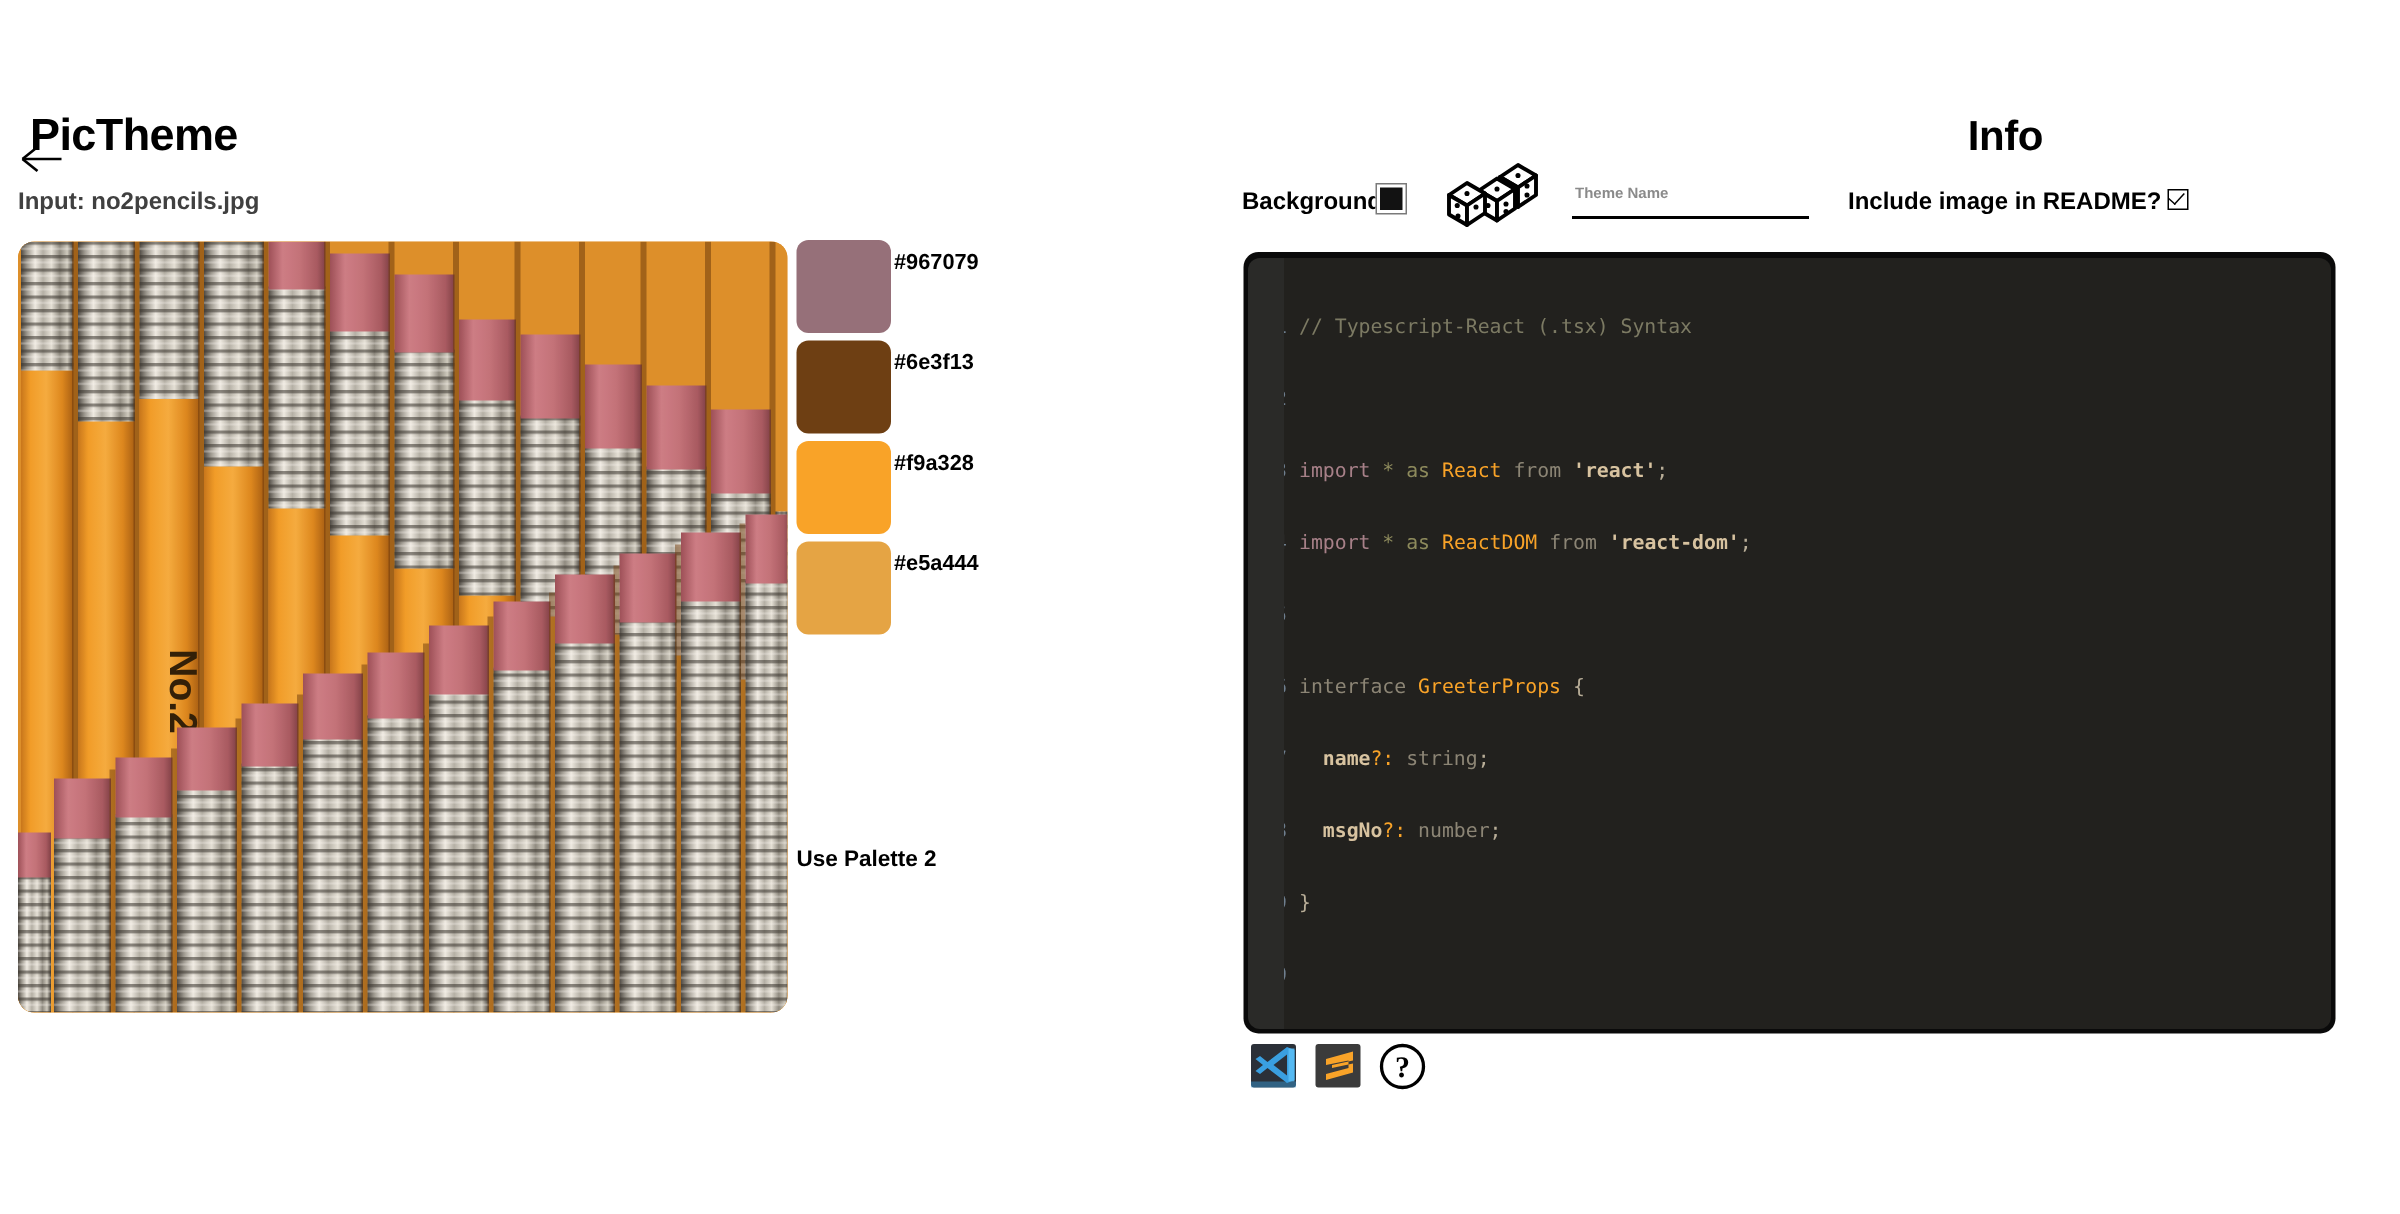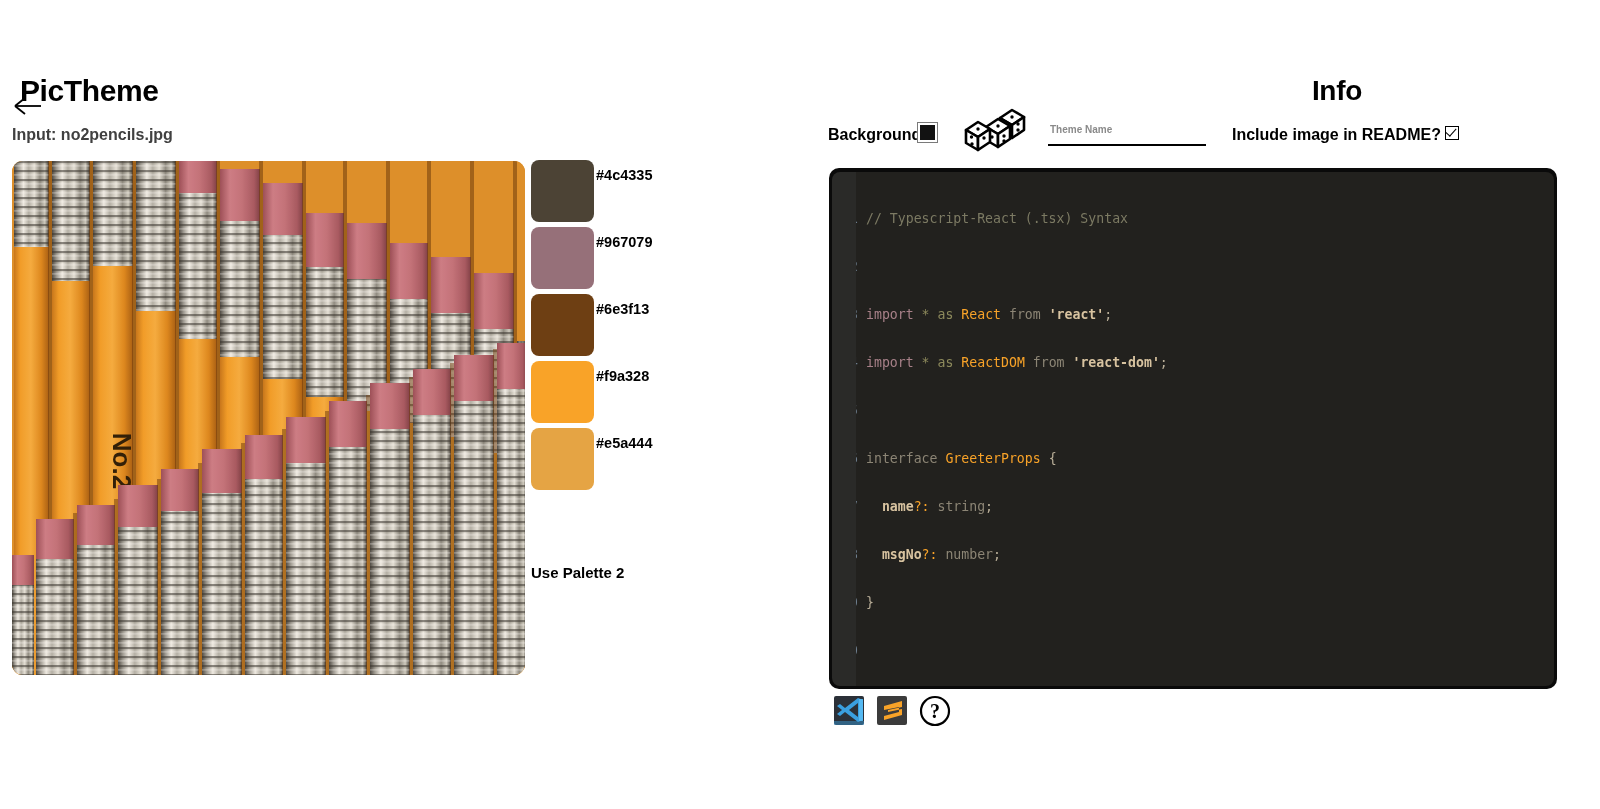--- a/index.html
+++ b/index.html
@@ -385,24 +385,20 @@
       <rect x="485" y="226" width="30" height="288" fill="url(#ridges)"></rect>
       <rect x="485" y="182" width="30" height="46" fill="url(#eraG)"></rect>
     </g>
 
     <rect width="513" height="514" fill="#b3660f" opacity="0.06"></rect>
   </svg>
 </div>
 
 <div id="palette-panel">
   <div class="swatch-row">
-    <div class="swatch-chip" style="background:#4c4335"></div>
-    <div class="swatch-hex">#4c4335</div>
-  </div>
-  <div class="swatch-row">
     <div class="swatch-chip" style="background:#967079"></div>
     <div class="swatch-hex">#967079</div>
   </div>
   <div class="swatch-row">
     <div class="swatch-chip" style="background:#6e3f13"></div>
     <div class="swatch-hex">#6e3f13</div>
   </div>
   <div class="swatch-row">
     <div class="swatch-chip" style="background:#f9a328"></div>
     <div class="swatch-hex">#f9a328</div>

